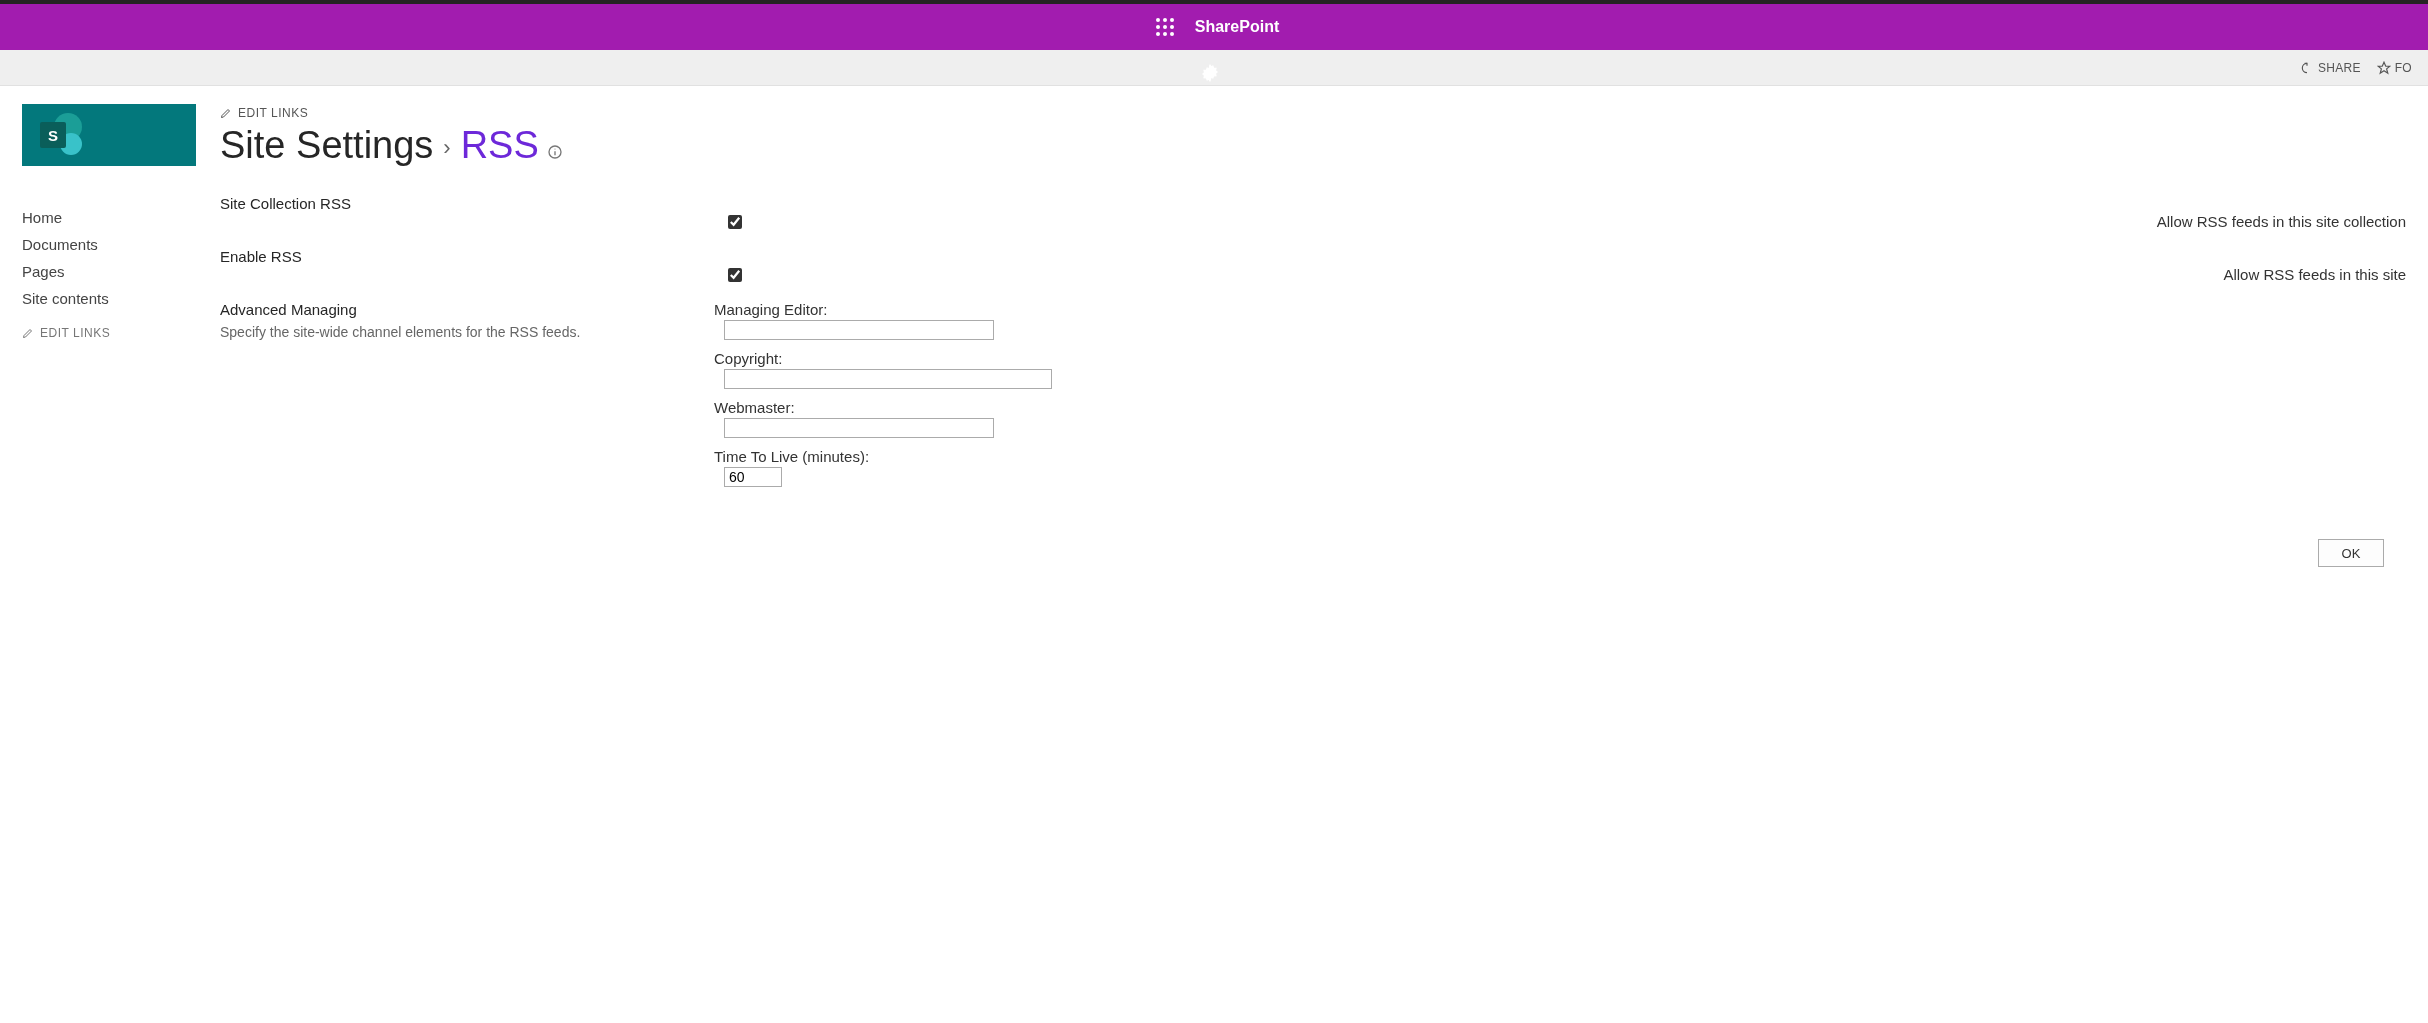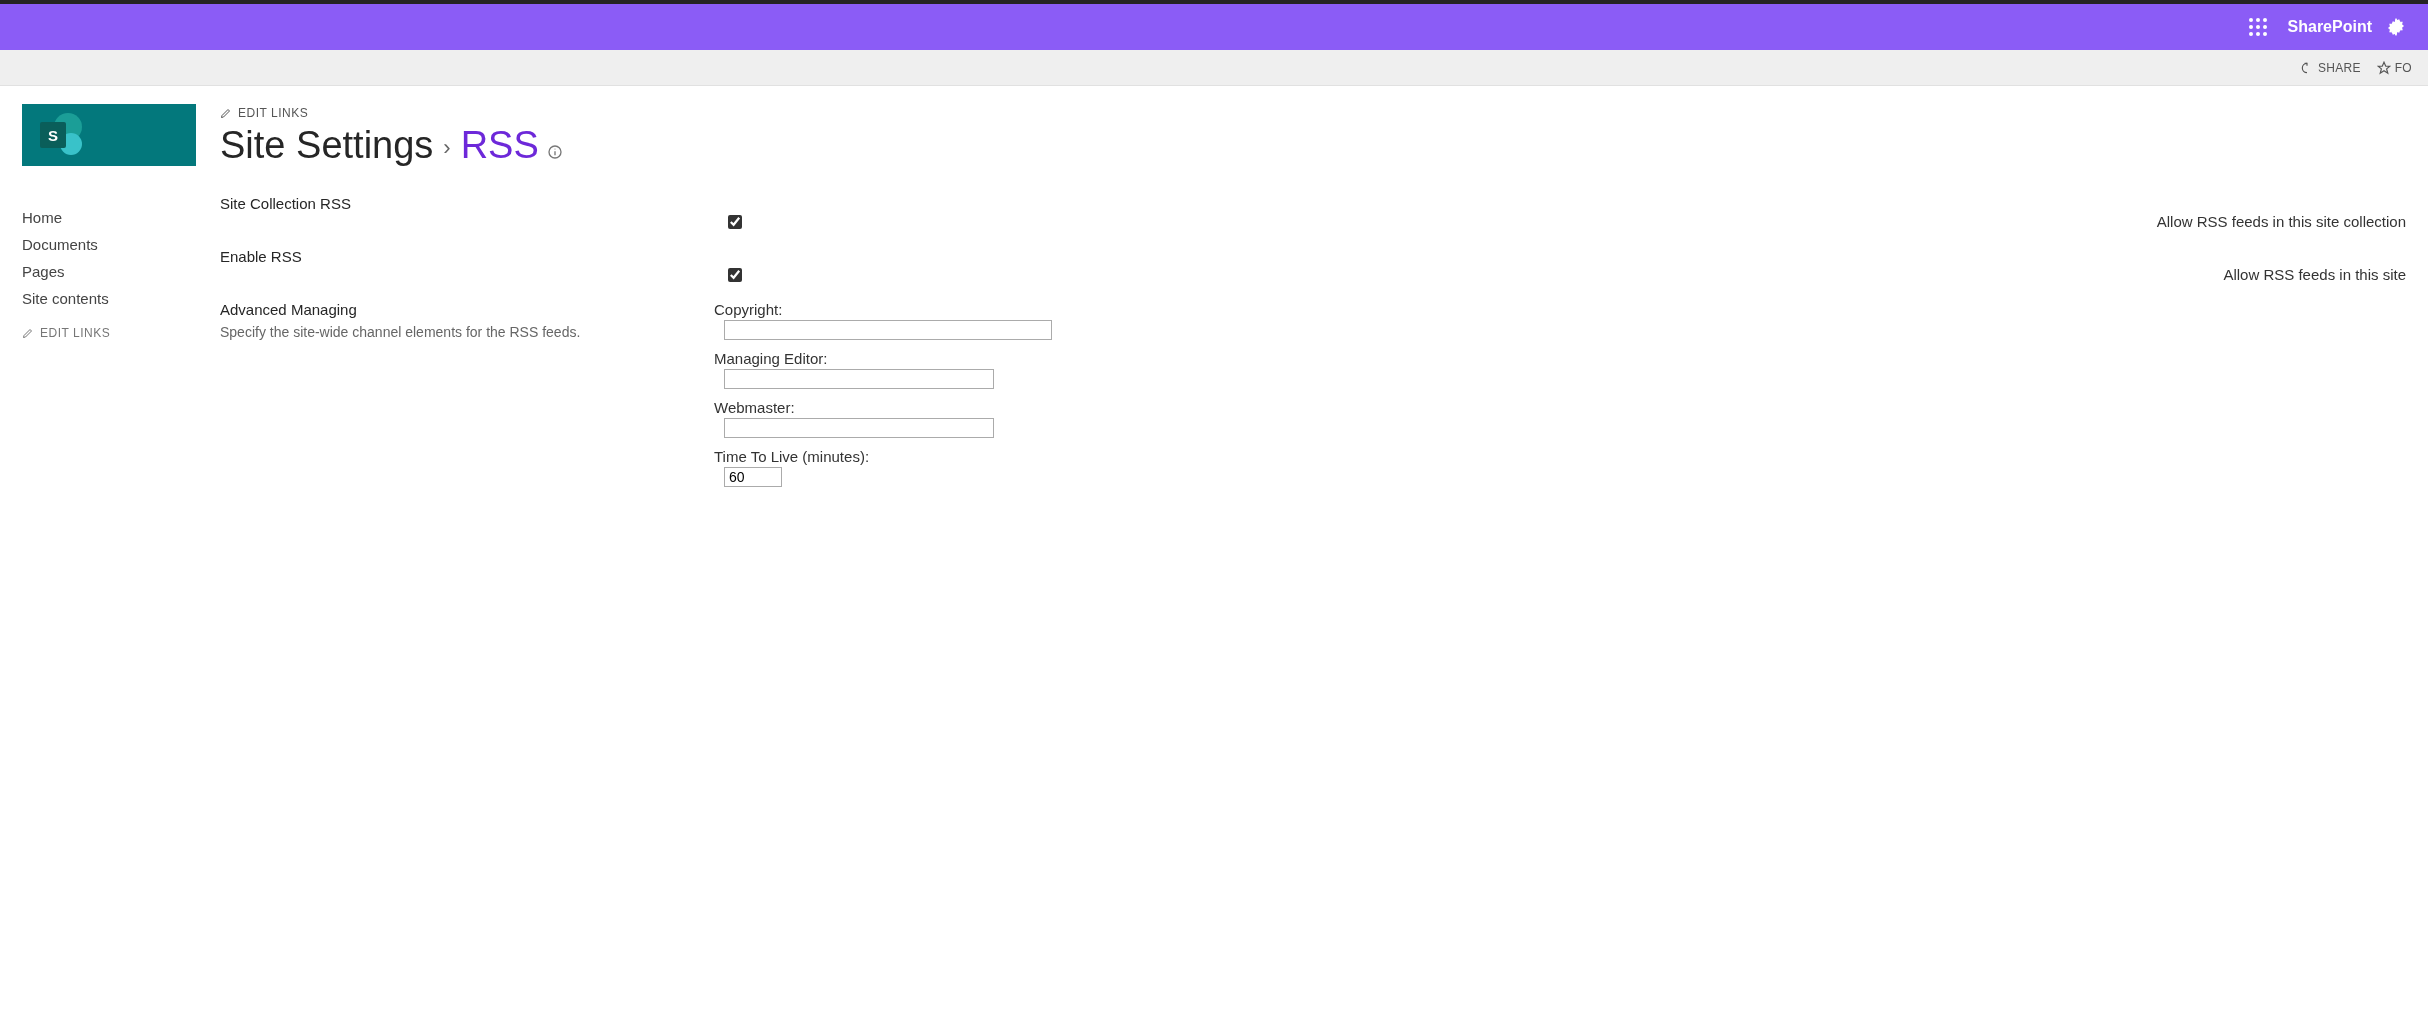--- a/index.html
+++ b/index.html
@@ -3,21 +3,21 @@
 <meta charset="utf-8">
 <style>
   * { box-sizing: border-box; }
   html, body { margin:0; padding:0; font-family: "Segoe UI", "Segoe UI Web", Arial, sans-serif; font-size:14px; color:#333; background:#fff; }
   body { width:2428px; }
 
   
   .very-top-edge { height:4px; background:#252423; }
 
   
-  .suite-bar { height:46px; background:#8b5cf6; color:#fff; display:flex; align-items:center; justify-content:flex-end; padding:0 8px 0 0; }
+  .suite-bar { height:46px; background:#a21caf; color:#fff; display:flex; align-items:center; justify-content:space-between; padding:0 8px 0 0;flex-direction:column; }
   .suite-left { display:flex; align-items:center; height:100%; }
   .waffle { width:48px; height:46px; display:flex; align-items:center; justify-content:center; cursor:pointer; }
   .waffle svg { fill:#fff; }
   .app-name { font-size:16px; font-weight:600; color:#fff; padding-left:6px; cursor:pointer; }
   .suite-right { display:flex; align-items:center; height:100%; }
   .gear { width:48px; height:46px; display:flex; align-items:center; justify-content:center; cursor:pointer; }
   .gear svg { fill:#fff; stroke:#fff; }
 
   
   .ribbon { height:36px; background:#efefef; border-bottom:1px solid #e1e1e1; display:flex; align-items:center; justify-content:flex-end; padding-right:0; overflow:hidden; }
@@ -191,35 +191,38 @@
         </div>
       </div>
 
       <div class="settings-row">
         <div class="settings-left">
           <div class="section-title">Advanced Managing</div>
           <div class="section-help">Specify the site-wide channel elements for the RSS feeds.</div>
         </div>
         <div class="settings-right" style="padding-top:0;">
           <div class="field-block">
+            <div class="field-label">Managing Editor:</div>
+            <input type="text" class="w-med" style="margin-left: 10px;" value="">
+          </div>
+          <div class="field-block">
             <div class="field-label">Copyright:</div>
             <input type="text" class="w-wide" style="margin-left: 10px;" value="">
           </div>
           <div class="field-block">
-            <div class="field-label">Managing Editor:</div>
-            <input type="text" class="w-med" style="margin-left: 10px;" value="">
-          </div>
-          <div class="field-block">
             <div class="field-label">Webmaster:</div>
             <input type="text" class="w-med" style="margin-left: 10px;" value="">
           </div>
           <div class="field-block">
             <div class="field-label">Time To Live (minutes):</div>
             <input type="text" class="w-ttl" style="margin-left: 10px;" value="60">
           </div>
         </div>
       </div>
 
     </div>
 
+    <div class="button-row">
+      <button class="ok-button">OK</button>
+    </div>
 
   </div>
 </div>
 
 </body></html>

